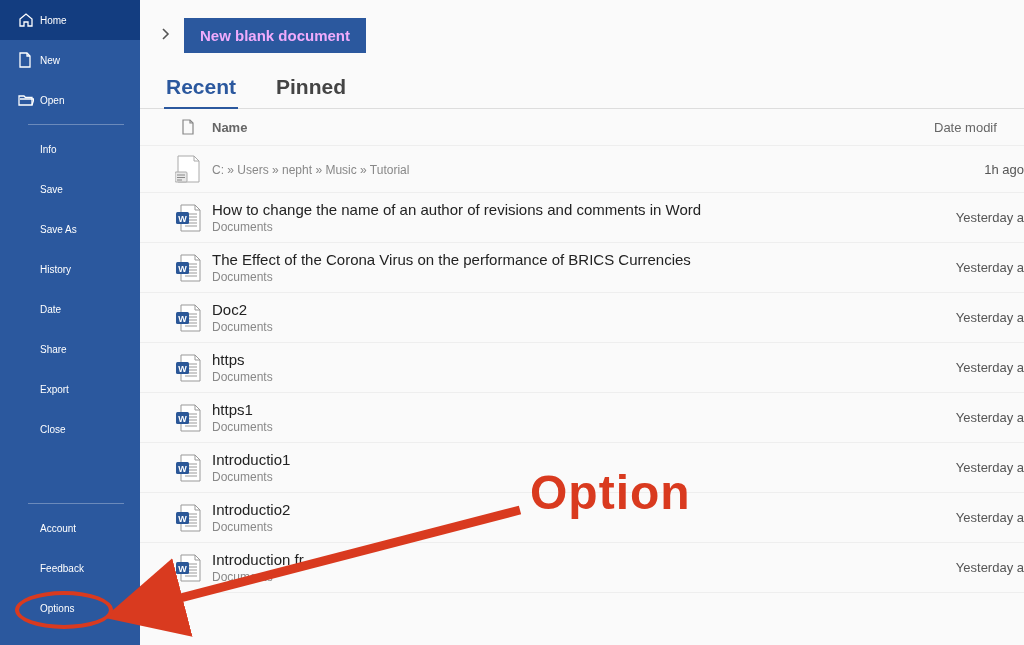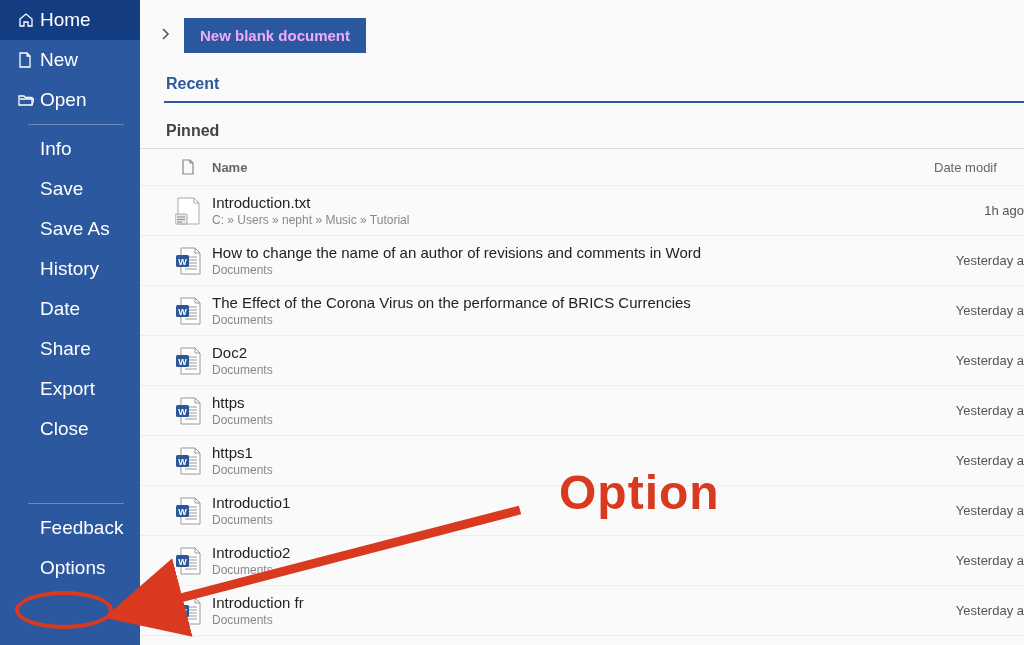--- a/index.html
+++ b/index.html
@@ -10,21 +10,21 @@
     height: 645px;
     overflow: hidden;
     position: relative;
   }
   .sidebar {
     position: absolute;
     left: 0; top: 0;
     width: 140px; height: 645px;
     background: #2B589E;
     color: #fff;
-    font-size: 19px;
+    font-size: 10px;
   }
   .side-item {
     display: flex;
     align-items: center;
     height: 40px;
     padding-left: 18px;
     cursor: pointer;
   }
   .side-item.home { background: #133D80; }
   .side-item .icon { width: 22px; display:flex; align-items:center; justify-content:flex-start; }
@@ -55,27 +55,26 @@
     background: #2B589E;
     color: #f0abfc;
     border: none;
     padding: 9px 16px;
     font-size: 15px;
     font-weight: 600;
     cursor: pointer;
   }
   .tabs {
     display: flex;
-    gap: 16px;
+    gap: 36px;
     padding-left: 24px;
-    font-size: 16px;
+    font-size: 21px;
     color: #333;
     border-bottom: 1px solid #ddd;
     margin-right: 0;
-    flex-direction: column;
   }
   .tab {
     padding: 4px 2px 8px 2px;
     cursor: pointer;
     font-weight: 600;
     color: #333;
   }
   .tab.active {
     color: #2B589E;
     border-bottom: 2px solid #2B589E;
@@ -107,21 +106,20 @@
   .file-date { width: 90px; font-size: 13px; color: #555; text-align:right; white-space: nowrap; }
   
   .overlay { position:absolute; left:0; top:0; width:1024px; height:645px; pointer-events:none; }
   .option-label {
     position:absolute;
     left: 530px; top: 465px;
     font-size: 48px;
     font-weight: 800;
     color: #D93A1F;
     letter-spacing: 1px;
-    margin-left: 29px;
   }
   .ellipse {
     position: absolute;
     left: 15px; top: 591px;
     width: 98px; height: 38px;
     border: 4px solid #D93A1F;
     border-radius: 50%;
   }
   svg.word-doc-icon { width: 26px; height: 30px; }
   svg.txt-icon { width: 26px; height: 30px; }
@@ -177,20 +175,23 @@
     </div>
   <div class="side-item noicon">
       <span class="label">Export</span>
     </div>
   <div class="side-item noicon">
       <span class="label">Close</span>
     </div>
   <div style="height:50px"></div>
   <div class="side-sep"></div>
   <div class="side-item noicon">
+      <span class="label">Account</span>
+    </div>
+  <div class="side-item noicon">
       <span class="label">Feedback</span>
     </div>
   <div class="side-item noicon">
       <span class="label">Options</span>
     </div>
 </div>
 
 <div class="main">
   <div class="top-row">
     <span class="chev">
@@ -218,21 +219,20 @@
       <div class="file-row">
         <div class="file-icon-cell">
   <svg class="txt-icon" viewBox="0 0 26 30">
     <path d="M3 2 H19 L24 7 V28 H3 Z" fill="#fff" stroke="#aaa" stroke-width="1"></path>
     <path d="M19 2 V7 H24" fill="none" stroke="#aaa" stroke-width="1"></path>
     <rect x="0" y="18" width="12" height="10" rx="1" fill="#e8e8e8" stroke="#aaa" stroke-width="1"></rect>
     <path d="M2 21 H10 M2 23.5 H10 M2 26 H7" stroke="#888" stroke-width="1"></path>
   </svg>
 </div>
         <div class="file-info">
-          <div class="file-name">Introduction.txt</div>
           <div class="file-path">C: » Users » nepht » Music » Tutorial</div>
         </div>
         <div class="file-date">1h ago</div>
       </div>
       <div class="file-row">
         <div class="file-icon-cell">
   <svg class="word-doc-icon" viewBox="0 0 26 30">
     <path d="M6 2 H20 L25 7 V28 H6 Z" fill="#fff" stroke="#999" stroke-width="1"></path>
     <path d="M20 2 V7 H25" fill="none" stroke="#999" stroke-width="1"></path>
     <path d="M10 11 H22 M10 14 H22 M10 17 H22 M10 20 H22 M10 23 H22" stroke="#999" stroke-width="1"></path>

